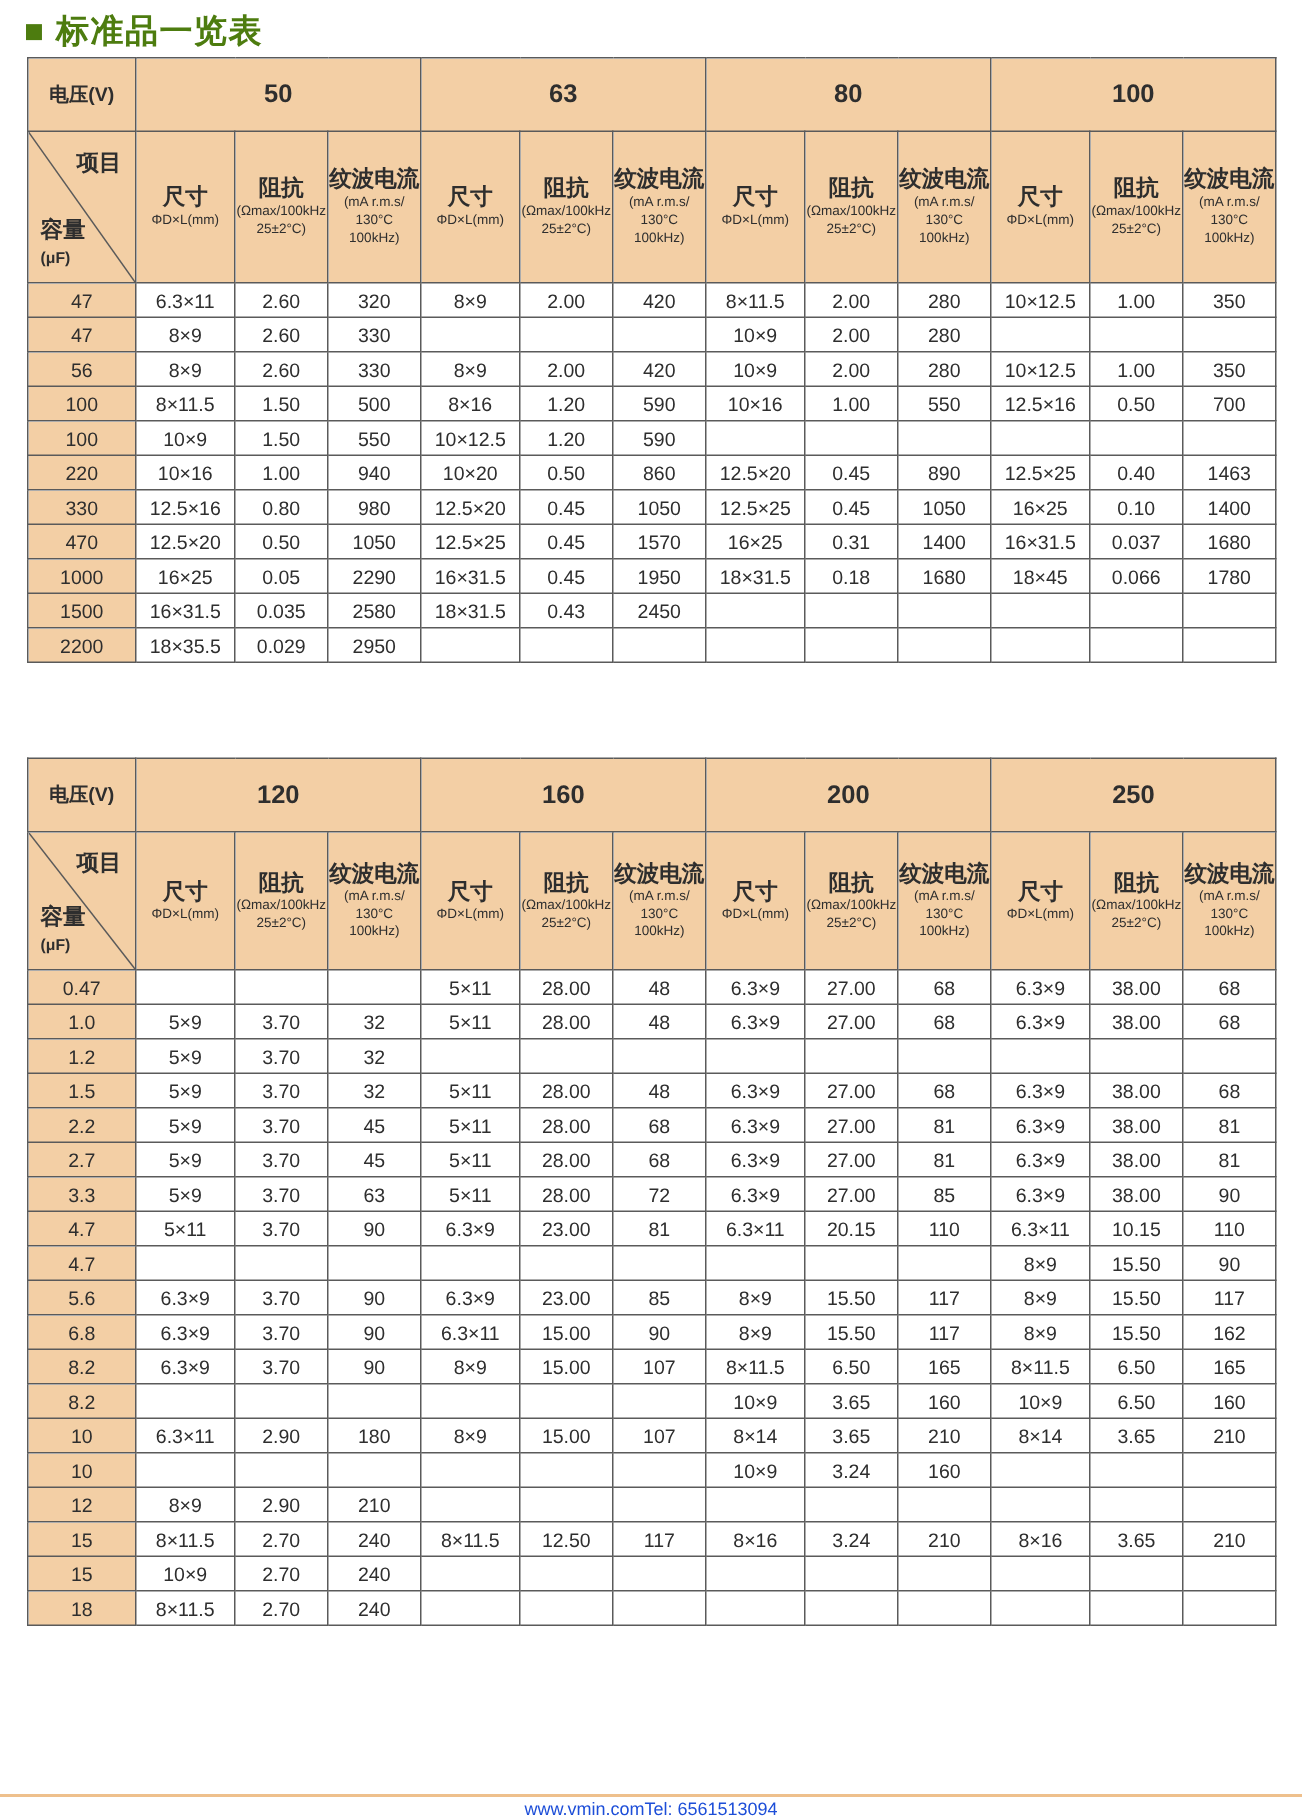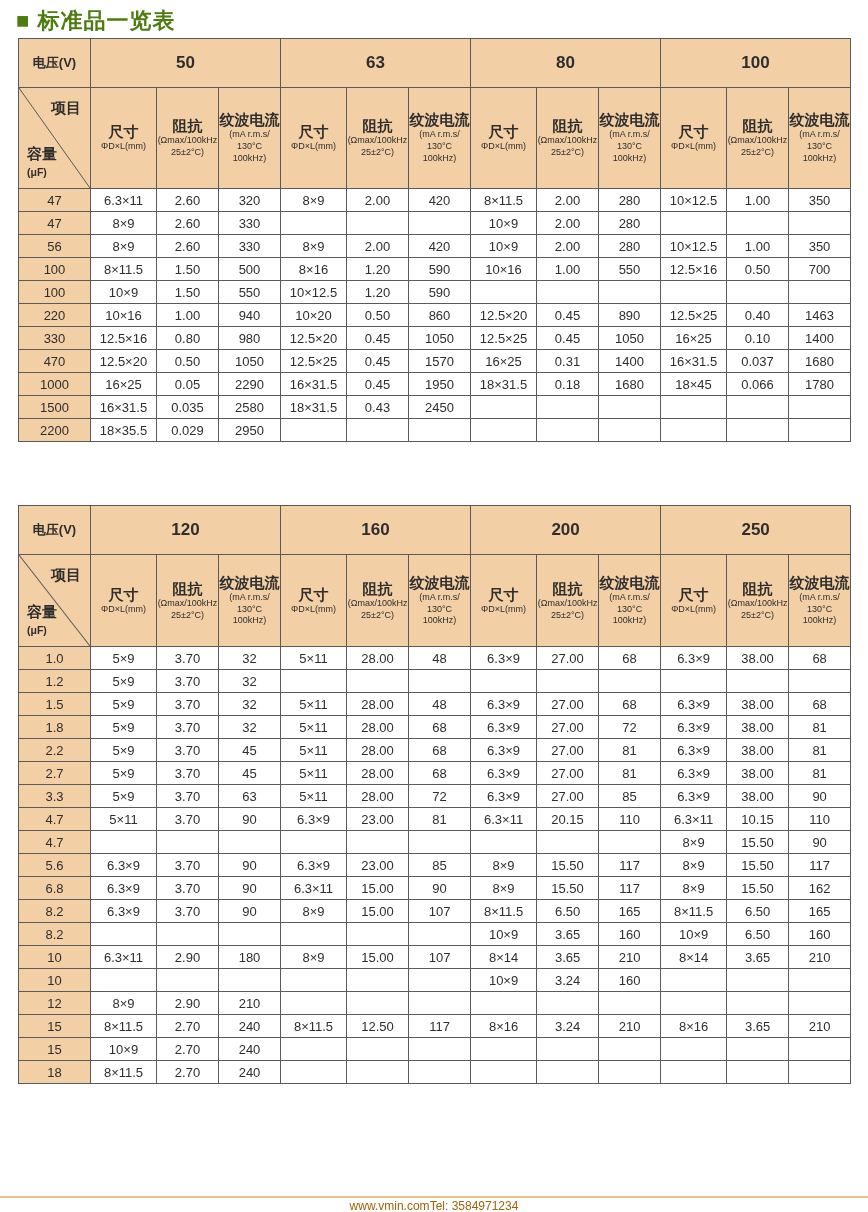--- a/index.html
+++ b/index.html
@@ -46,21 +46,21 @@
   td.cap-cell  { background:var(--header-bg, #f3cfa5); font-size:13px; font-weight:normal; }
   td.data-cell { background:#ffffff; font-size:13px; }
 
   .footer-line {
     position:absolute; left:0; top:1196px; width:868px;
     border-top:2px solid var(--footer-line, #eec08c);
   }
   .footer {
     position:absolute; left:0; top:1199px; width:868px;
     display:flex; justify-content:center; 
-    font-size:12px; color:#a16207;
+    font-size:12px; color:#1d4ed8;
   }
 </style>
 </head>
 <body>
 
 <div class="page">
   <div class="page-title">■ 标准品一览表</div>
 
   <div class="tbl-wrap1">
     <table class="spec" id="table-0">
@@ -405,20 +405,35 @@
               <div class="col-sub">(Ωmax/100kHz
 25±2°C)</div>
             </td>
             <td class="hdr sub-hdr">
               <div class="col-title">纹波电流</div>
               <div class="col-sub">(mA r.m.s/
 130°C 100kHz)</div>
             </td>
           </tr>
           <tr class="data-row">
+            <td class="cap-cell">0.47</td>
+            <td class="data-cell"></td>
+            <td class="data-cell"></td>
+            <td class="data-cell"></td>
+            <td class="data-cell">5×11</td>
+            <td class="data-cell">28.00</td>
+            <td class="data-cell">48</td>
+            <td class="data-cell">6.3×9</td>
+            <td class="data-cell">27.00</td>
+            <td class="data-cell">68</td>
+            <td class="data-cell">6.3×9</td>
+            <td class="data-cell">38.00</td>
+            <td class="data-cell">68</td>
+          </tr>
+          <tr class="data-row">
             <td class="cap-cell">1.0</td>
             <td class="data-cell">5×9</td>
             <td class="data-cell">3.70</td>
             <td class="data-cell">32</td>
             <td class="data-cell">5×11</td>
             <td class="data-cell">28.00</td>
             <td class="data-cell">48</td>
             <td class="data-cell">6.3×9</td>
             <td class="data-cell">27.00</td>
             <td class="data-cell">68</td>
@@ -448,35 +463,20 @@
             <td class="data-cell">32</td>
             <td class="data-cell">5×11</td>
             <td class="data-cell">28.00</td>
             <td class="data-cell">48</td>
             <td class="data-cell">6.3×9</td>
             <td class="data-cell">27.00</td>
             <td class="data-cell">68</td>
             <td class="data-cell">6.3×9</td>
             <td class="data-cell">38.00</td>
             <td class="data-cell">68</td>
-          </tr>
-          <tr class="data-row">
-            <td class="cap-cell">1.8</td>
-            <td class="data-cell">5×9</td>
-            <td class="data-cell">3.70</td>
-            <td class="data-cell">32</td>
-            <td class="data-cell">5×11</td>
-            <td class="data-cell">28.00</td>
-            <td class="data-cell">68</td>
-            <td class="data-cell">6.3×9</td>
-            <td class="data-cell">27.00</td>
-            <td class="data-cell">72</td>
-            <td class="data-cell">6.3×9</td>
-            <td class="data-cell">38.00</td>
-            <td class="data-cell">81</td>
           </tr>
           <tr class="data-row">
             <td class="cap-cell">2.2</td>
             <td class="data-cell">5×9</td>
             <td class="data-cell">3.70</td>
             <td class="data-cell">45</td>
             <td class="data-cell">5×11</td>
             <td class="data-cell">28.00</td>
             <td class="data-cell">68</td>
             <td class="data-cell">6.3×9</td>
@@ -696,15 +696,15 @@
             <td class="data-cell"></td>
             <td class="data-cell"></td>
           </tr>
         </tbody>
       </table>
   </div>
 
   <div class="footer-line"></div>
   <div class="footer">
     <span>www.vmin.com</span>
-    <span>Tel:  3584971234</span>
+    <span>Tel:  6561513094</span>
   </div>
 </div>
 
 </body></html>

